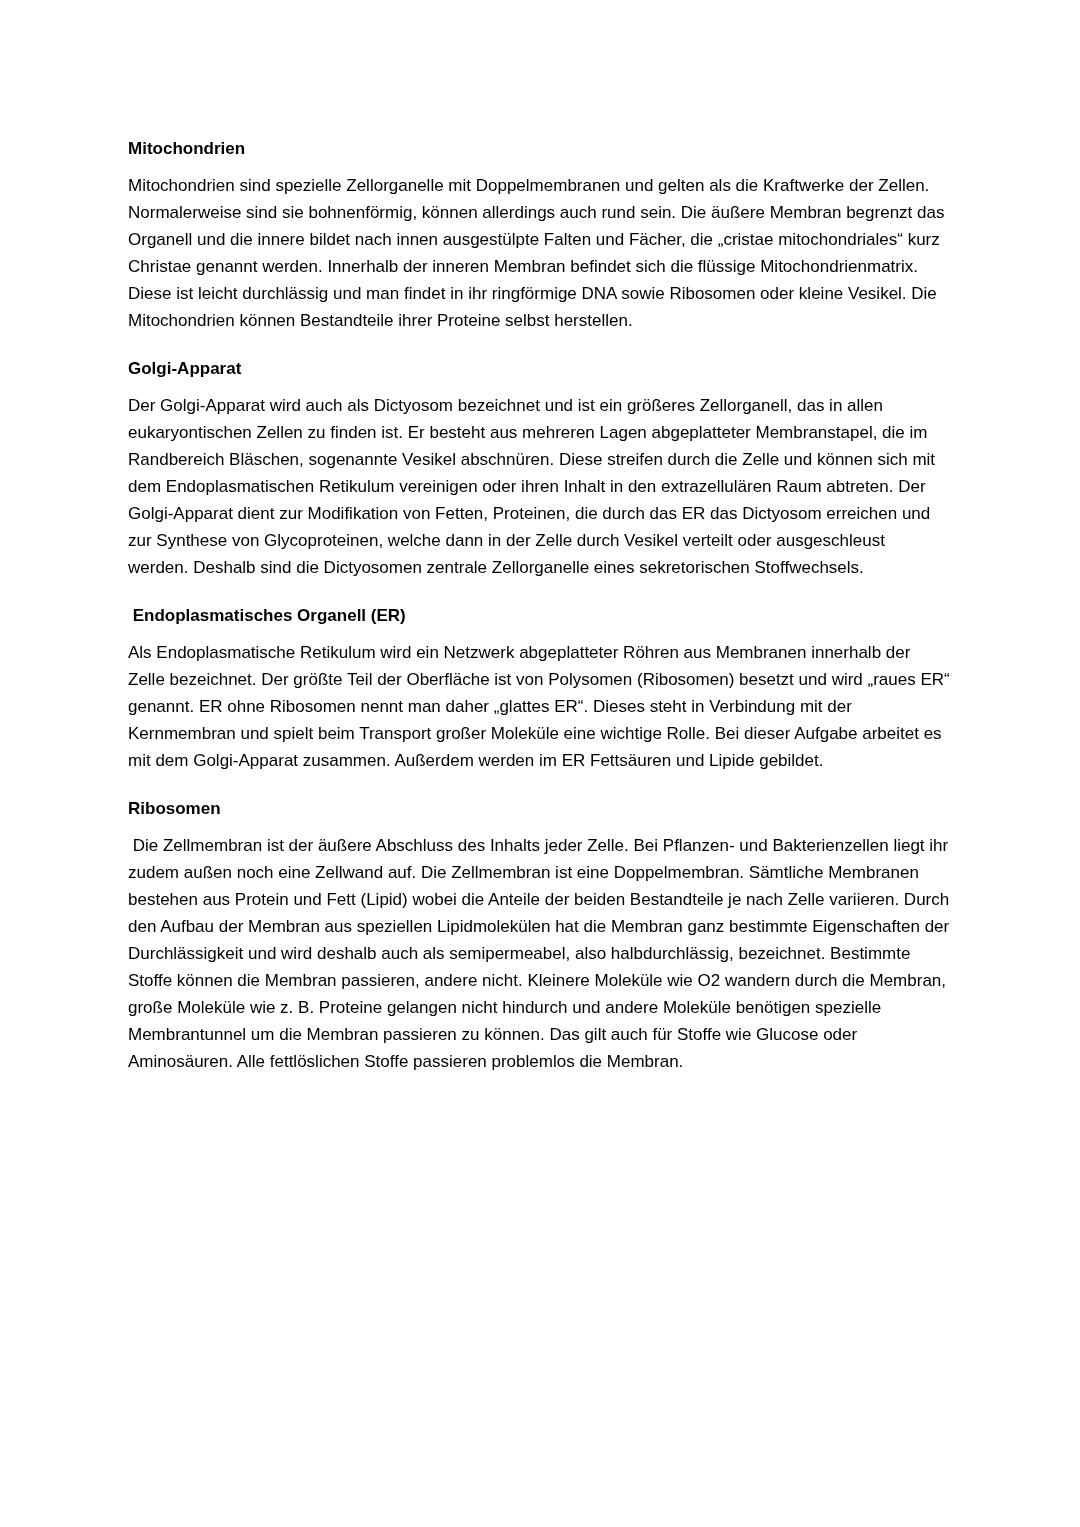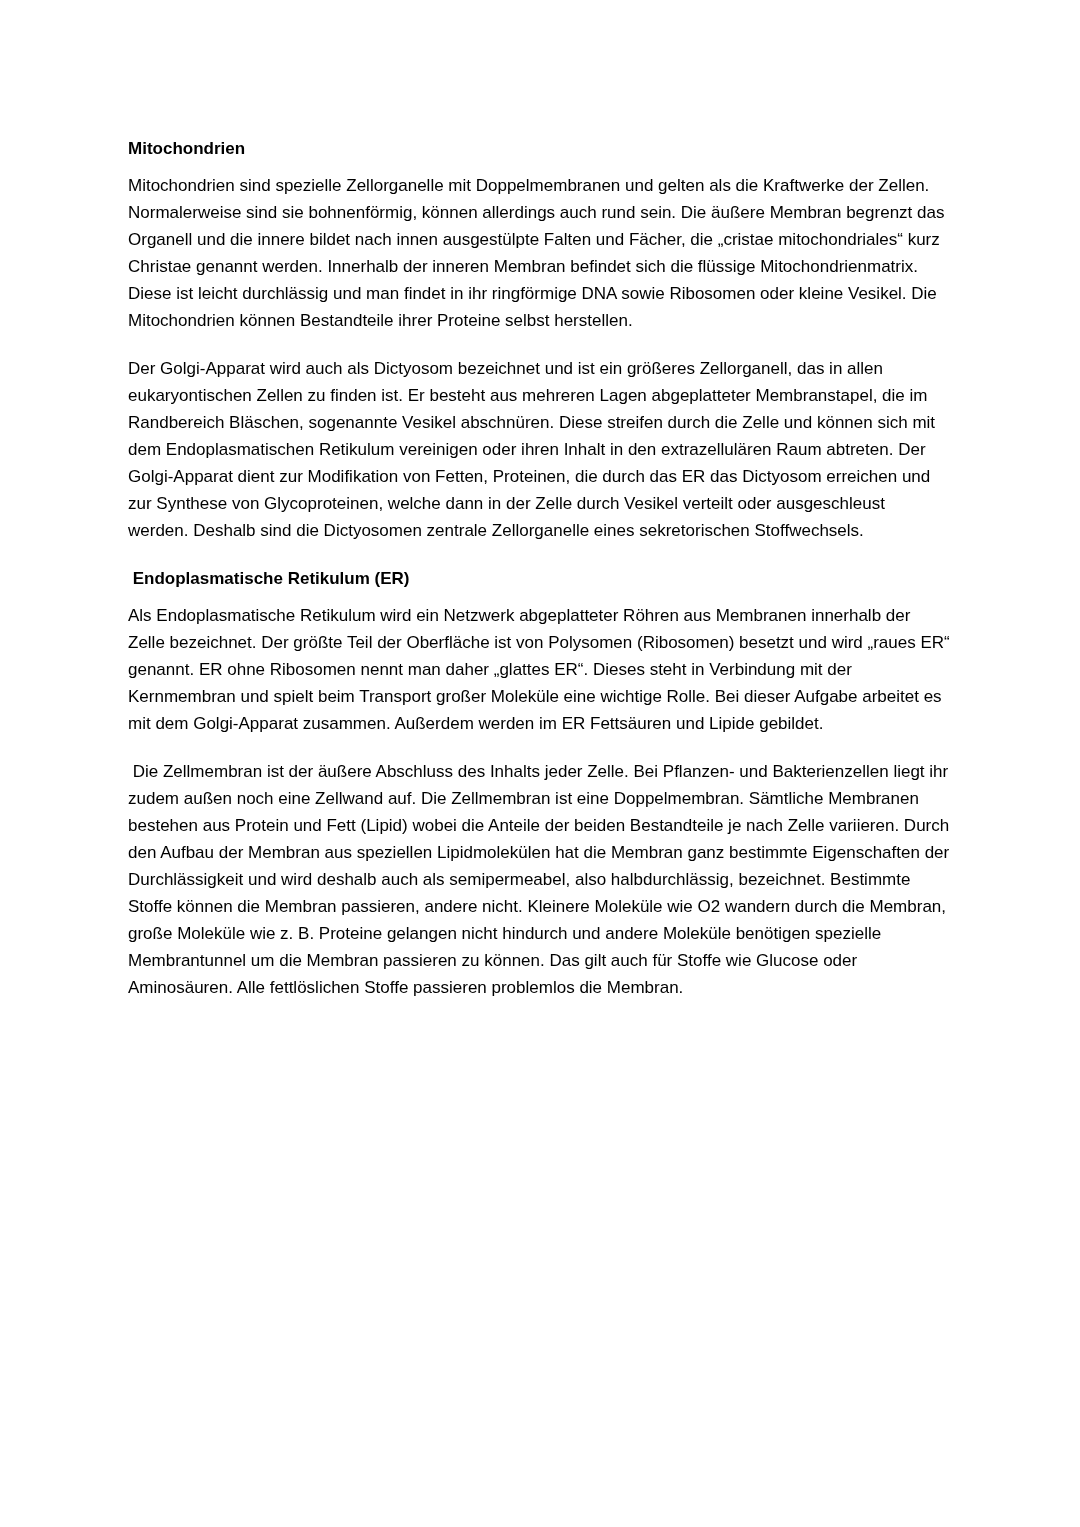--- a/index.html
+++ b/index.html
@@ -36,28 +36,30 @@
 <body>
 
 <div class="page">
 
   <section class="doc-section">
     <h2 class="heading">Mitochondrien</h2>
     <p class="body-text">Mitochondrien sind spezielle Zellorganelle mit Doppelmembranen und gelten als die Kraftwerke der Zellen. Normalerweise sind sie bohnenförmig, können allerdings auch rund sein. Die äußere Membran begrenzt das Organell und die innere bildet nach innen ausgestülpte Falten und Fächer, die „cristae mitochondriales“ kurz Christae genannt werden. Innerhalb der inneren Membran befindet sich die flüssige Mitochondrienmatrix. Diese ist leicht durchlässig und man findet in ihr ringförmige DNA sowie Ribosomen oder kleine Vesikel. Die Mitochondrien können Bestandteile ihrer Proteine selbst herstellen.</p>
   </section>
 
   <section class="doc-section">
+    <h2 class="heading">Golgi-Apparat</h2>
     <p class="body-text">Der Golgi-Apparat wird auch als Dictyosom bezeichnet und ist ein größeres Zellorganell, das in allen eukaryontischen Zellen zu finden ist. Er besteht aus mehreren Lagen abgeplatteter Membranstapel, die im Randbereich Bläschen, sogenannte Vesikel abschnüren. Diese streifen durch die Zelle und können sich mit dem Endoplasmatischen Retikulum vereinigen oder ihren Inhalt in den extrazellulären Raum abtreten. Der Golgi-Apparat dient zur Modifikation von Fetten, Proteinen, die durch das ER das Dictyosom erreichen und zur Synthese von Glycoproteinen, welche dann in der Zelle durch Vesikel verteilt oder ausgeschleust werden. Deshalb sind die Dictyosomen zentrale Zellorganelle eines sekretorischen Stoffwechsels.</p>
   </section>
 
   <section class="doc-section">
-    <h2 class="heading"> Endoplasmatische Retikulum (ER)</h2>
+    <h2 class="heading"> Endoplasmatisches Organell (ER)</h2>
     <p class="body-text">Als Endoplasmatische Retikulum wird ein Netzwerk abgeplatteter Röhren aus Membranen innerhalb der Zelle bezeichnet. Der größte Teil der Oberfläche ist von Polysomen (Ribosomen) besetzt und wird „raues ER“ genannt. ER ohne Ribosomen nennt man daher „glattes ER“. Dieses steht in Verbindung mit der Kernmembran und spielt beim Transport großer Moleküle eine wichtige Rolle. Bei dieser Aufgabe arbeitet es mit dem Golgi-Apparat zusammen. Außerdem werden im ER Fettsäuren und Lipide gebildet.</p>
   </section>
 
   <section class="doc-section">
+    <h2 class="heading">Ribosomen</h2>
   </section>
 
   <section class="doc-section">
     <p class="body-text"> Die Zellmembran ist der äußere Abschluss des Inhalts jeder Zelle. Bei Pflanzen- und Bakterienzellen liegt ihr zudem außen noch eine Zellwand auf. Die Zellmembran ist eine Doppelmembran. Sämtliche Membranen bestehen aus Protein und Fett (Lipid) wobei die Anteile der beiden Bestandteile je nach Zelle variieren. Durch den Aufbau der Membran aus speziellen Lipidmolekülen hat die Membran ganz bestimmte Eigenschaften der Durchlässigkeit und wird deshalb auch als semipermeabel, also halbdurchlässig, bezeichnet. Bestimmte Stoffe können die Membran passieren, andere nicht. Kleinere Moleküle wie O2 wandern durch die Membran, große Moleküle wie z. B. Proteine gelangen nicht hindurch und andere Moleküle benötigen spezielle Membrantunnel um die Membran passieren zu können. Das gilt auch für Stoffe wie Glucose oder Aminosäuren. Alle fettlöslichen Stoffe passieren problemlos die Membran.</p>
   </section>
 
 </div>
 
 </body></html>

